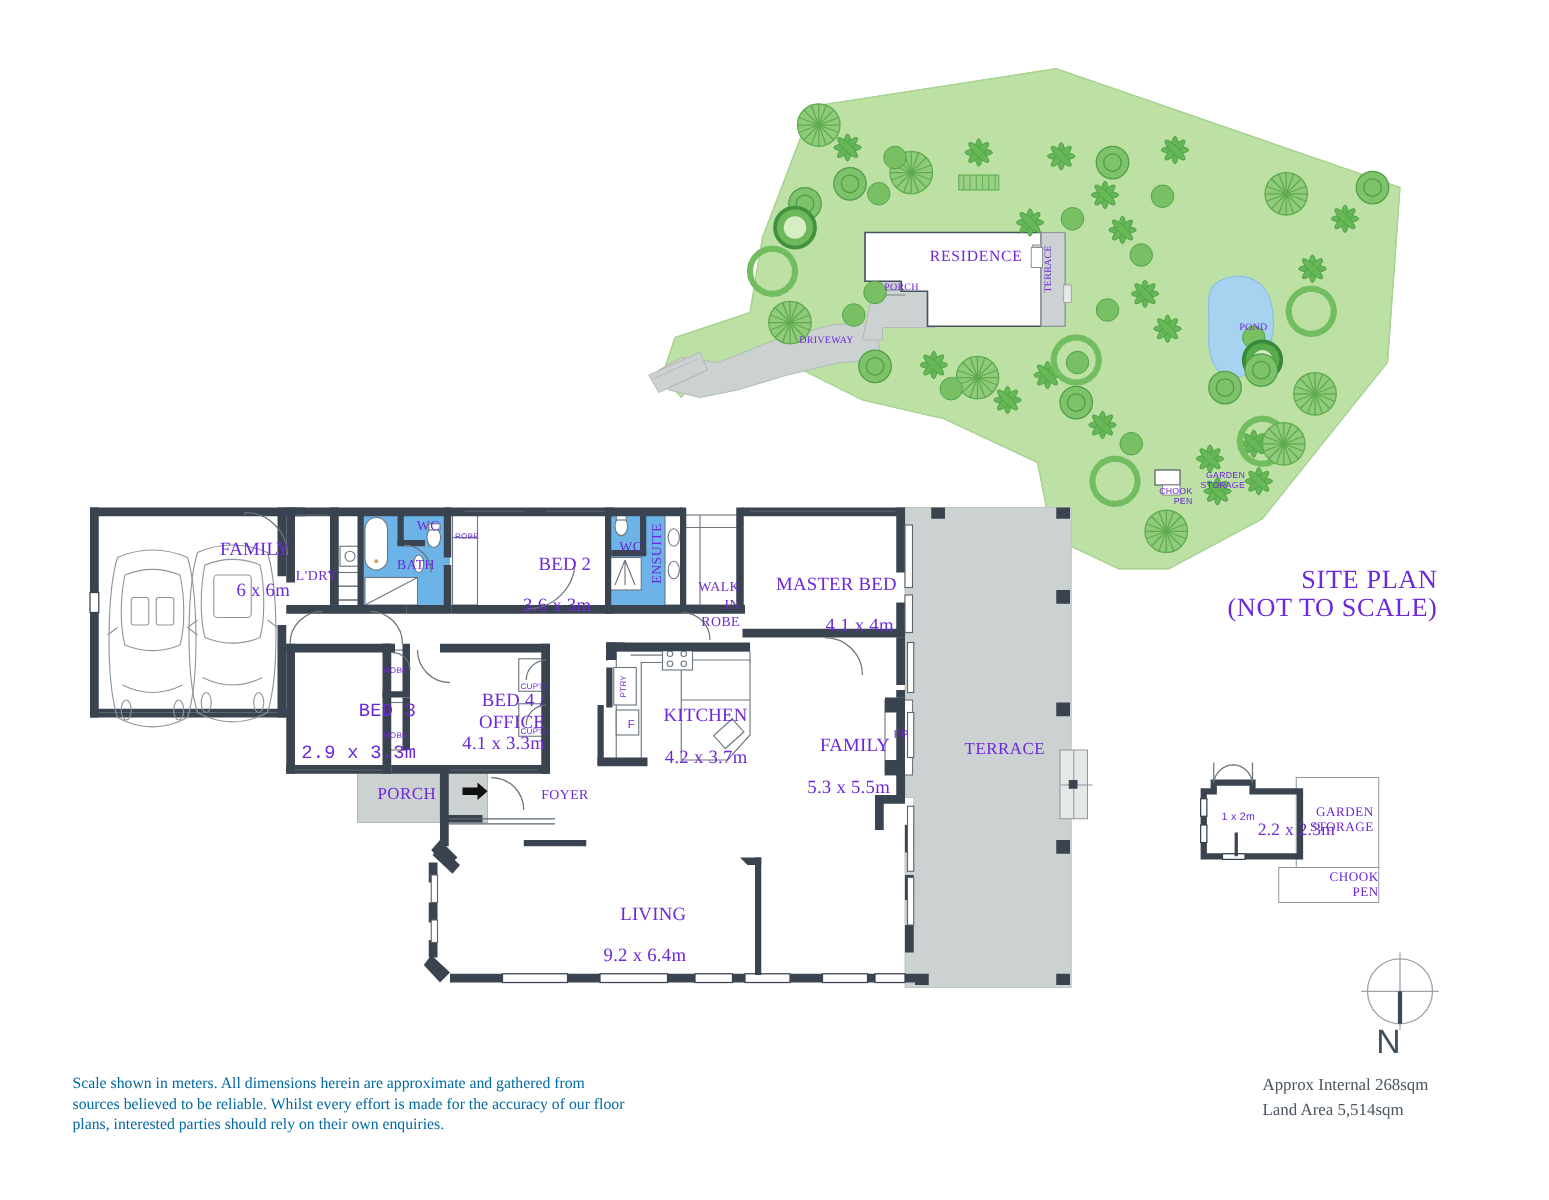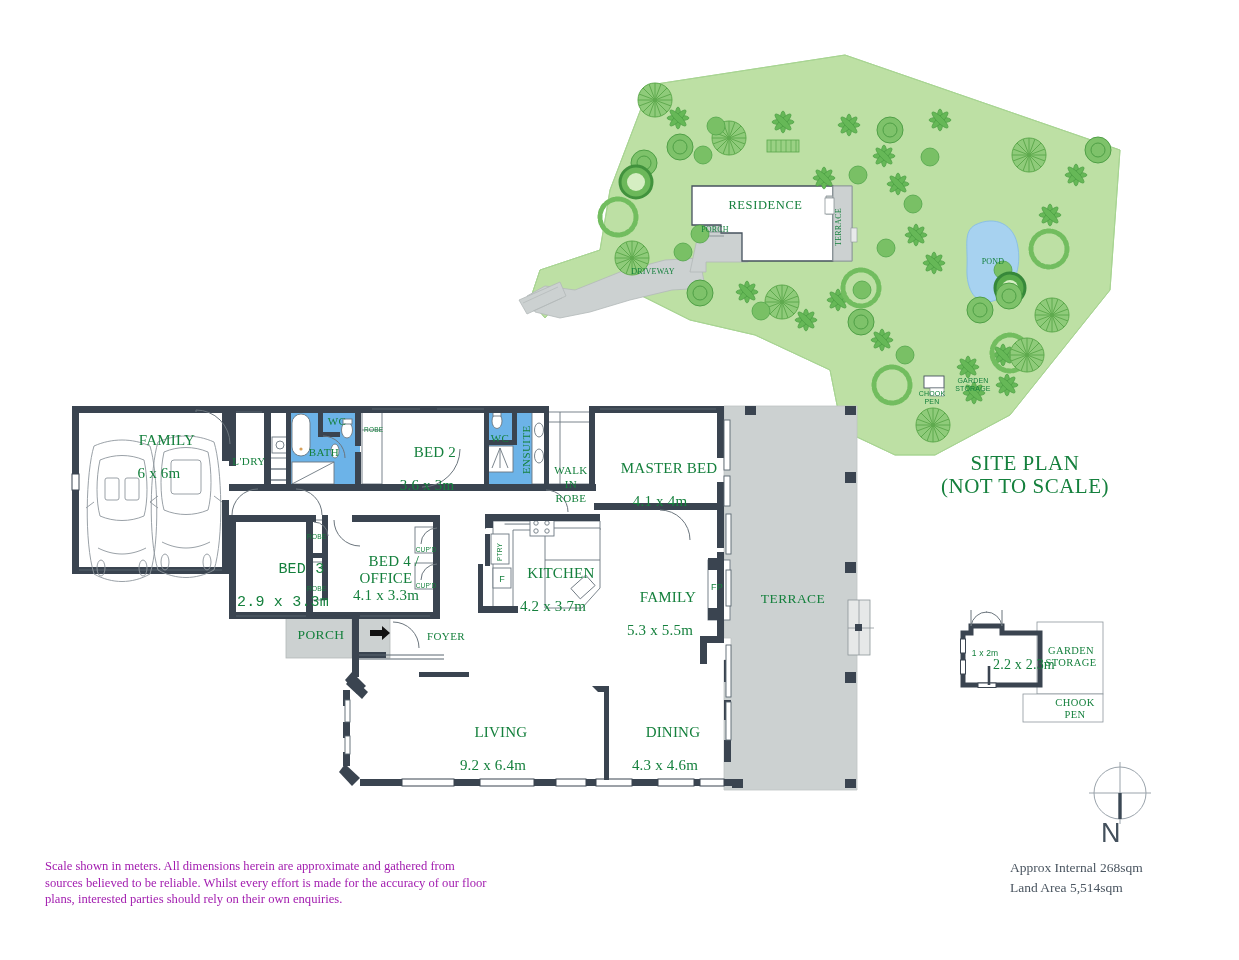--- a/index.html
+++ b/index.html
@@ -24,24 +24,24 @@
   }
   svg.plan {
     position: absolute;
     left: 0; top: 0;
     width: 1239px;
     height: 960px;
   }
   .lbl {
     position: absolute;
     font-family: "Liberation Serif", serif;
-    color: #15803d;
+    color: #6d28d9;
     white-space: pre;
     line-height: 1.12;
-    text-align: center;
+    text-align: right;
     letter-spacing: 0.2px;
   }
   .lbl.room {
     font-size: 15px;
   }
   .lbl.room .dim { display:block; font-size: 15px; }
   .lbl.small { font-size: 11px; letter-spacing: .4px; }
   .lbl.tiny { font-size: 6.5px; letter-spacing: .2px; font-family:"Liberation Sans", sans-serif; }
   .lbl.micro { font-size: 5.5px; letter-spacing: .2px; font-family:"Liberation Sans", sans-serif; }
   .lbl.vert {
@@ -50,27 +50,27 @@
   }
   .lbl.siteplan-title {
     font-size: 21px;
     letter-spacing: .5px;
     line-height: 1.25;
   }
   .lbl.site-small { font-size: 8px; letter-spacing:.2px; font-family:"Liberation Serif", serif;}
   .lbl.site-mid { font-size: 12.5px; letter-spacing:.6px;}
   .disclaimer {
     position: absolute;
-    left: 45px;
+    left: 58px;
     top: 858px;
     width: 450px;
     font-family: "Liberation Serif", serif;
     font-size: 12.6px;
     line-height: 1.32;
-    color: #a21caf;
+    color: #0369a1;
   }
   .areas {
     position: absolute;
     left: 1010px;
     top: 858px;
     width: 220px;
     font-family: "Liberation Serif", serif;
     font-size: 13.5px;
     line-height: 1.45;
     color: #4a5560;
@@ -559,24 +559,20 @@
 
   <div class="lbl small" style="left:750px; top:591px; width:86px; font-size:13.5px;">TERRACE</div>
   <div class="lbl small" style="left:293px; top:627px; width:56px; font-size:13.5px;">PORCH</div>
   <div class="lbl small" style="left:421px; top:630px; width:50px;">FOYER</div>
 
   <div class="lbl room" style="left:437px; top:707px; width:112px;">
     <span>LIVING</span>
     <span class="dim">9.2 x 6.4m</span>
   </div>
 
-  <div class="lbl room" style="left:611px; top:707px; width:108px;">
-    <span>DINING</span>
-    <span class="dim">4.3 x 4.6m</span>
-  </div>
 
   <div class="lbl tiny" style="left:364px; top:426px; width:18px;">ROBE</div>
   <div class="lbl tiny" style="left:307px; top:533px; width:18px;">ROBE</div>
   <div class="lbl tiny" style="left:307px; top:585px; width:18px;">ROBE</div>
   <div class="lbl tiny" style="left:415px; top:546px; width:22px;">CUP'D</div>
   <div class="lbl tiny" style="left:415px; top:582px; width:22px;">CUP'D</div>
   <div class="lbl tiny vert" style="left:496px; top:540px; height:24px;">PTRY</div>
   <div class="lbl tiny" style="left:496px; top:574px; width:12px; font-size:9px;">F</div>
   <div class="lbl tiny" style="left:707px; top:582px; width:20px; font-size:9px;">FP</div>
 

